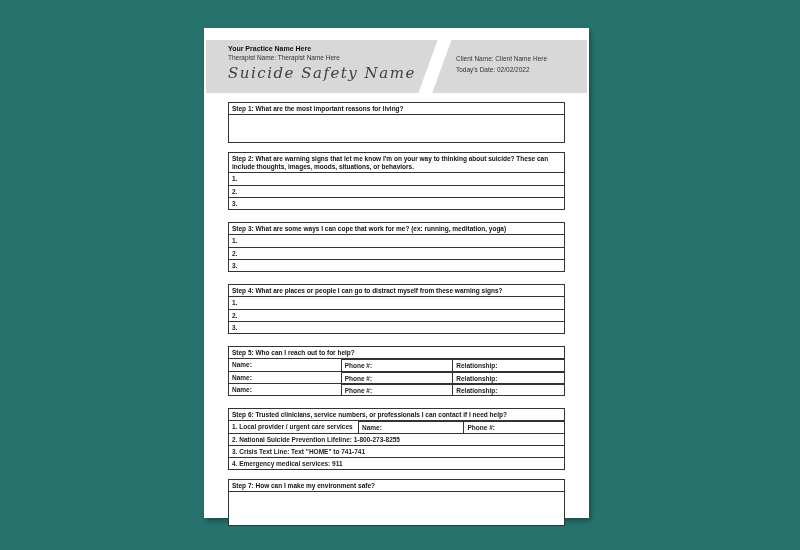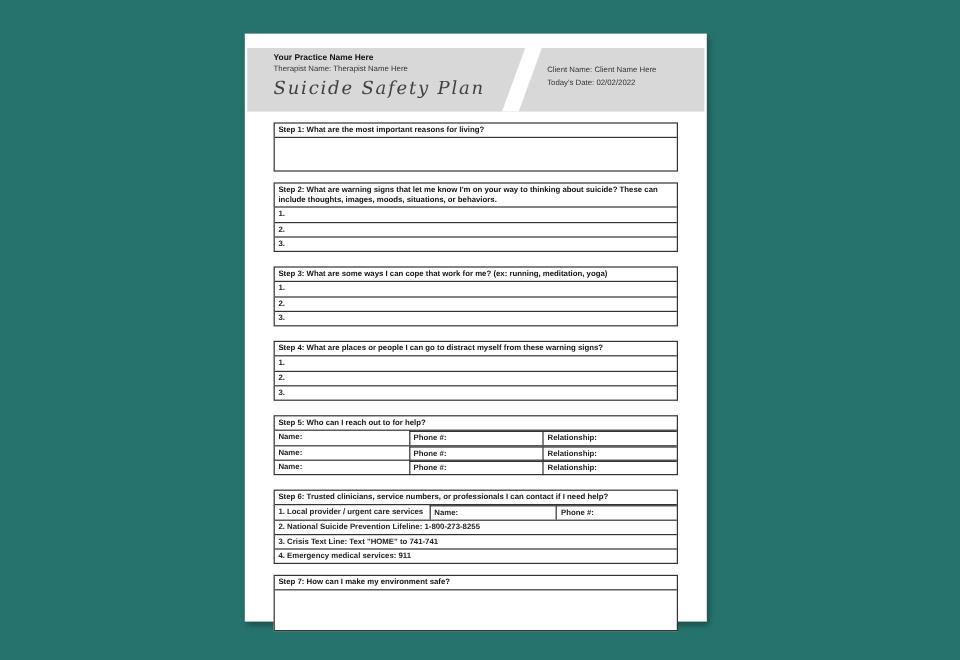--- a/index.html
+++ b/index.html
@@ -91,21 +91,21 @@
 </head>
 <body>
 
 <div class="page">
 
   <div class="band">
     <div class="stripe"></div>
     <div class="band-left">
       <div class="practice">Your Practice Name Here</div>
       <div class="therapist">Therapist Name: Therapist Name Here</div>
-      <div class="script-title">Suicide Safety Plan</div>
+      <div class="script-title">Suicide Safety Name</div>
     </div>
     <div class="band-right">
       <div>Client Name: Client Name Here</div>
       <div>Today's Date: 02/02/2022</div>
     </div>
   </div>
 
   <div class="content">
 
     <section class="step">

